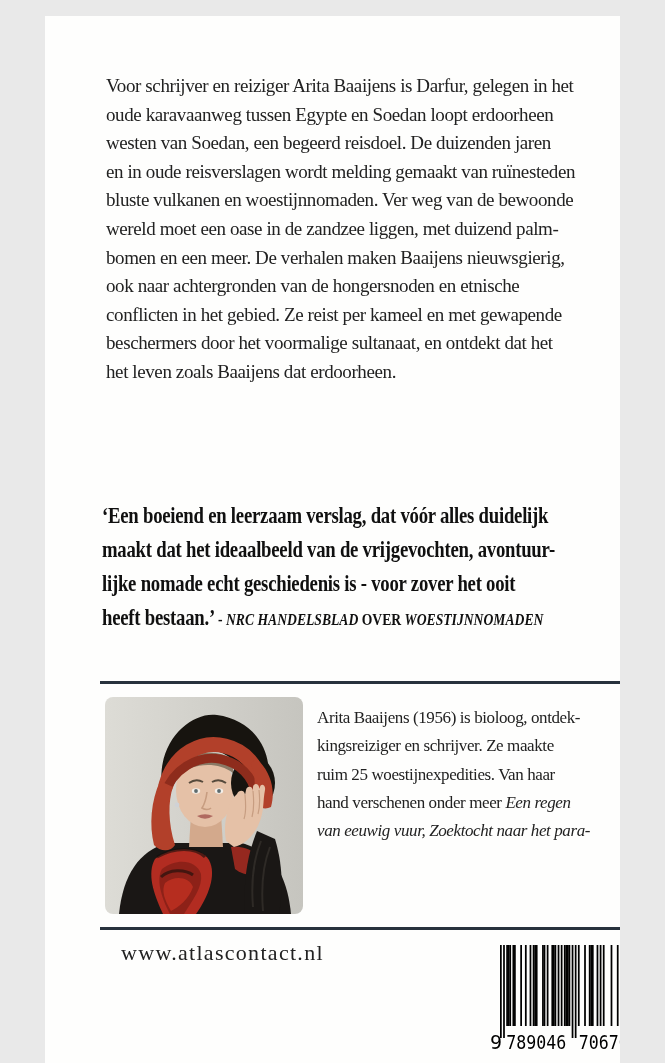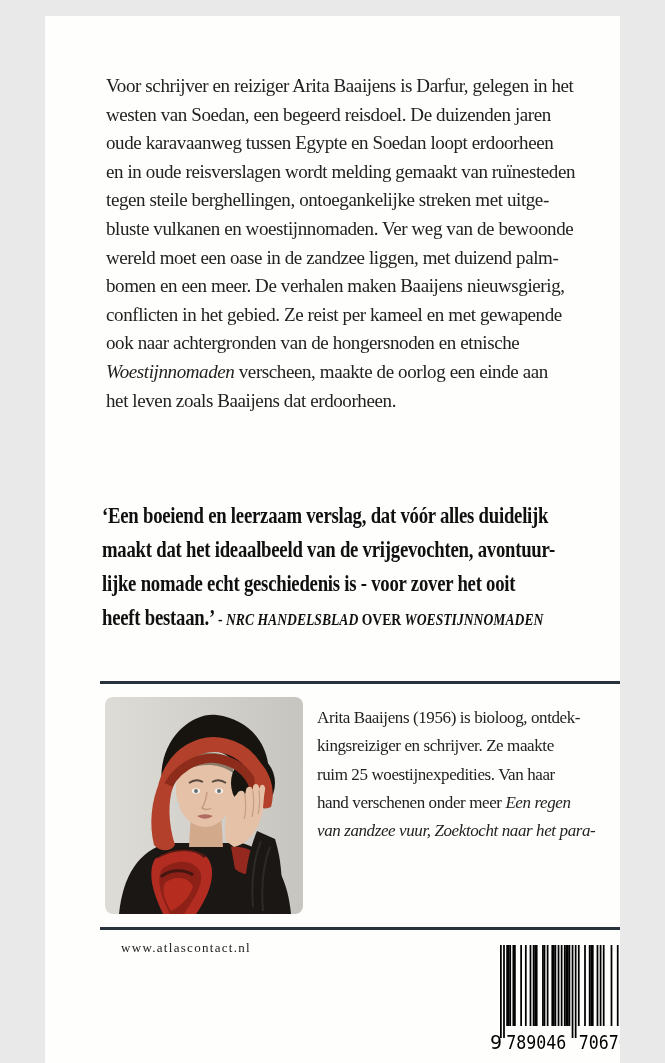--- a/index.html
+++ b/index.html
@@ -29,41 +29,40 @@
   .rule-bottom{top:911px;}
   
   .photo{position:absolute;left:60px;top:681px;width:198px;height:217px;margin:0;}
   .photo svg{display:block;width:100%;height:100%;}
   
   .bio{position:absolute;left:272px;top:688px;width:360px;
     font-size:17px;letter-spacing:-0.4px;}
   .bio .tline{line-height:28.3px;}
   
   .website{position:absolute;left:76px;top:924px;
-    font-size:13px;letter-spacing:1.3px;color:var(--body-text,#1a1a1a);}
+    font-size:22px;letter-spacing:1.3px;color:var(--body-text,#1a1a1a);}
   .barcode{position:absolute;left:445px;top:929px;width:160px;height:107px;}
   .barcode text{font-family:"DejaVu Sans Mono", monospace;font-size:20px;fill:#000;}
 </style>
 </head>
 <body>
 
 <div class="page">
 
   <section class="synopsis">
       <div class="tline"><span>Voor schrijver en reiziger Arita Baaijens is Darfur, gelegen in het</span></div>
+      <div class="tline"><span>oude karavaanweg tussen Egypte en Soedan loopt erdoorheen</span></div>
       <div class="tline"><span>westen van Soedan, een begeerd reisdoel. De duizenden jaren</span></div>
-      <div class="tline"><span>oude karavaanweg tussen Egypte en Soedan loopt erdoorheen</span></div>
       <div class="tline"><span>en in oude reisverslagen wordt melding gemaakt van ruïnesteden</span></div>
-      <div class="tline"><span>tegen steile berghellingen, ontoegankelijke streken met uitge-</span></div>
       <div class="tline"><span>bluste vulkanen en woestijnnomaden. Ver weg van de bewoonde</span></div>
       <div class="tline"><span>wereld moet een oase in de zandzee liggen, met duizend palm-</span></div>
       <div class="tline"><span>bomen en een meer. De verhalen maken Baaijens nieuwsgierig,</span></div>
+      <div class="tline"><span>ook naar achtergronden van de hongersnoden en etnische</span></div>
       <div class="tline"><span>conflicten in het gebied. Ze reist per kameel en met gewapende</span></div>
-      <div class="tline"><span>ook naar achtergronden van de hongersnoden en etnische</span></div>
-      <div class="tline"><i>Woestijnnomaden</i><span> verscheen, maakte de oorlog een einde aan</span></div>
+      <div class="tline"><span>beschermers door het voormalige sultanaat, en ontdekt dat het</span></div>
       <div class="tline"><span>het leven zoals Baaijens dat erdoorheen.</span></div>
     </section>
 
   <section class="quote">
       <div class="tline"><span>‘Een boeiend en leerzaam verslag, dat vóór alles duidelijk</span></div>
       <div class="tline"><span>maakt dat het ideaalbeeld van de vrijgevochten, avontuur-</span></div>
       <div class="tline"><span>lijke nomade echt geschiedenis is - voor zover het ooit</span></div>
       <div class="tline"><span>heeft bestaan.’ </span><span class="sm">- </span><i class="sm">NRC HANDELSBLAD</i><span class="sm"> OVER </span><i class="sm">WOESTIJNNOMADEN</i></div>
     </section>
 
@@ -127,21 +126,21 @@
         <path d="M148,210 C146,186 148,164 156,144 M158,214 C156,190 158,168 165,150" stroke="#2e2a26" stroke-width="2" fill="none"></path>
       </g>
     </svg>
   </figure>
 
   <section class="bio">
       <div class="tline"><span>Arita Baaijens (1956) is bioloog, ontdek-</span></div>
       <div class="tline"><span>kingsreiziger en schrijver. Ze maakte</span></div>
       <div class="tline"><span>ruim 25 woestijnexpedities. Van haar</span></div>
       <div class="tline"><span>hand verschenen onder meer </span><i>Een regen</i></div>
-      <div class="tline"><i>van zandzee vuur,</i><span> </span><i>Zoektocht naar het para-</i></div>
+      <div class="tline"><i>van eeuwig vuur,</i><span> </span><i>Zoektocht naar het para-</i></div>
     </section>
 
   <hr class="rule rule-bottom">
 
   <div class="website">www.atlascontact.nl</div>
 
   <svg class="barcode" viewBox="0 0 160 107">
       <rect x="10.00" y="0" width="1.74" height="93" fill="#000"></rect>
       <rect x="13.12" y="0" width="1.74" height="93" fill="#000"></rect>
       <rect x="16.23" y="0" width="1.74" height="81" fill="#000"></rect>

